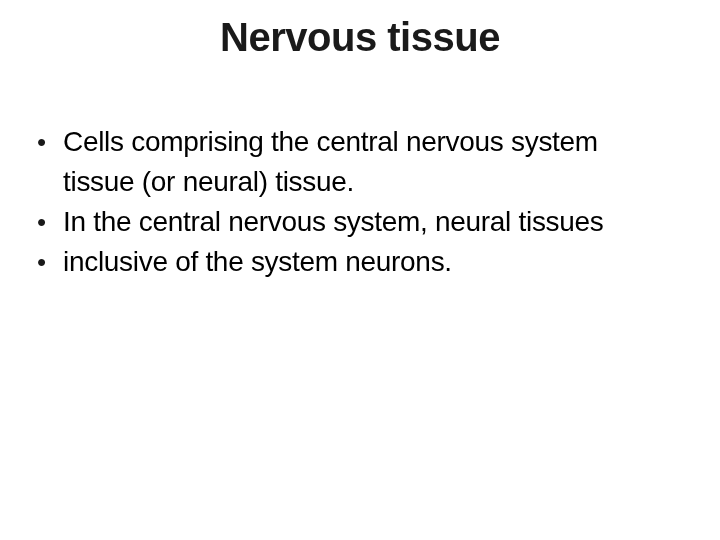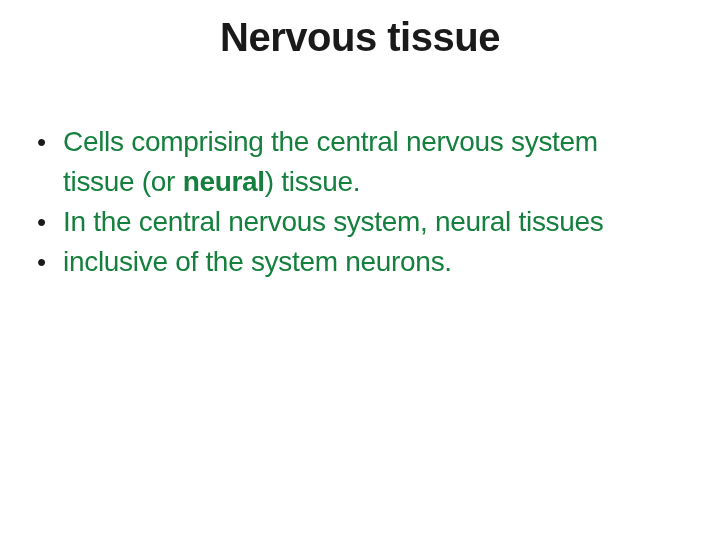--- a/index.html
+++ b/index.html
@@ -48,26 +48,26 @@
     line-height: 40px;
     color: #1a1a1a;
   }
   .bullet-lines {
     flex: 1 1 auto;
     min-width: 0;
   }
   .text-line {
     font-size: 28px;
     line-height: 40px;
-    color: #15803d;
+    color: #000000;
     white-space: nowrap;
     letter-spacing: -0.3px;
   }
   .text-line b {
-    font-weight: bold;
+    font-weight: normal;
     text-align: right;
   }
 </style>
 </head>
 <body>
 
 <div class="slide">
   <div class="slide-title">Nervous tissue</div>
   <div class="bullet-list" id="bullet-list">
       <div class="bullet-item">

